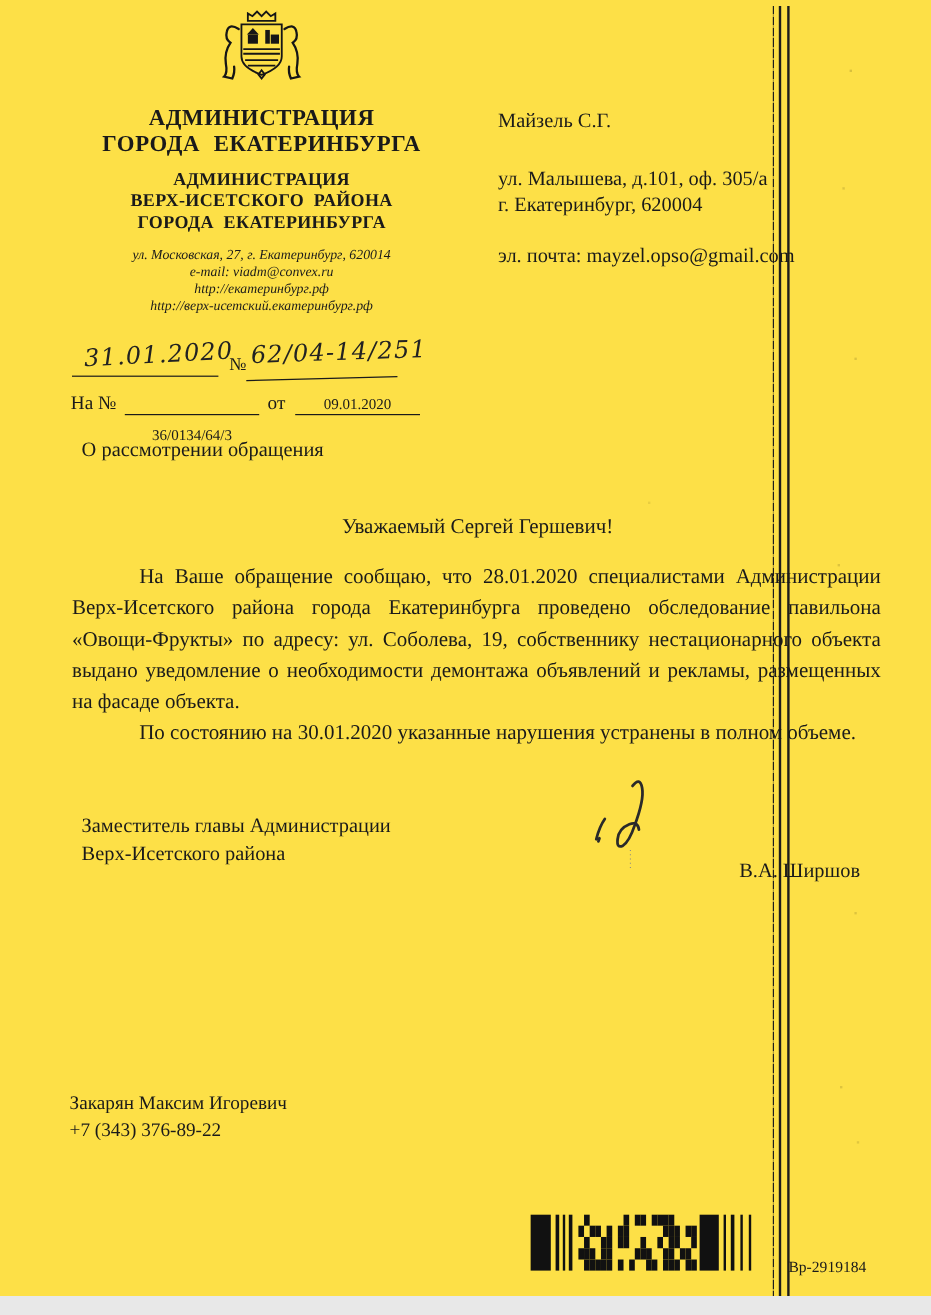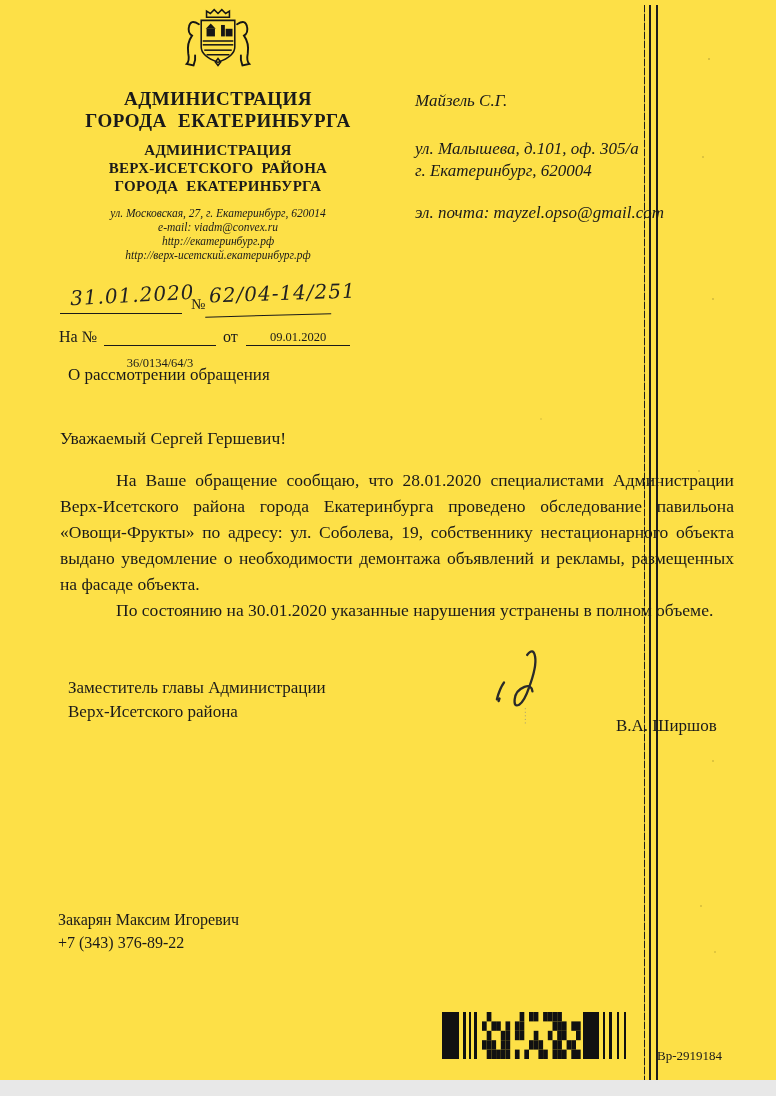--- a/index.html
+++ b/index.html
@@ -37,27 +37,27 @@
   .ul-date { left:60px; top:296px; width:122px; height:18px; }
   .ul-num  { left:205px; top:298px; width:126px; height:18px; transform:rotate(-1.5deg); }
   .na-label { position:absolute; left:59px; top:328px; }
   .in-num { position:absolute; left:106px; top:330px; width:108px; text-align:center; font-size:12.5px;margin-top:26px; }
   .ul-innum { left:104px; top:330px; width:112px; height:16px; }
   .ot-label { position:absolute; left:223px; top:328px; }
   .in-date { position:absolute; left:248px; top:330px; width:100px; text-align:center; font-size:12.5px; }
   .ul-indate { left:246px; top:330px; width:104px; height:16px; }
 
   
-  .recipient { position:absolute; left:415px; top:90px; font-size:17px; line-height:22px;font-style:italic; }
+  .recipient { position:absolute; left:415px; top:90px; font-size:17px; line-height:22px; }
   .recipient .rname { margin-bottom:26px; }
   .recipient .remail { margin-top:20px; }
 
   
   .subject { position:absolute; left:68px; top:365px; font-size:17px; }
-  .salutation { position:absolute; left:60px; top:428px; width:676px; text-align:left; font-size:17.5px; }
+  .salutation { position:absolute; left:60px; top:428px; width:676px; text-align:center; font-size:17.5px; }
   .body-text { position:absolute; left:60px; top:467px; width:674px;
     font-size:17.5px; line-height:26px; text-align:justify; }
   .body-text p { text-indent:56px; }
 
   
   .sig-position { position:absolute; left:68px; top:676px; font-size:17px; line-height:24px; }
   .sig-scribble { position:absolute; left:472px; top:644px; }
   .sig-name { position:absolute; left:616px; top:684px; font-size:17px;margin-top:32px; }
 
   

